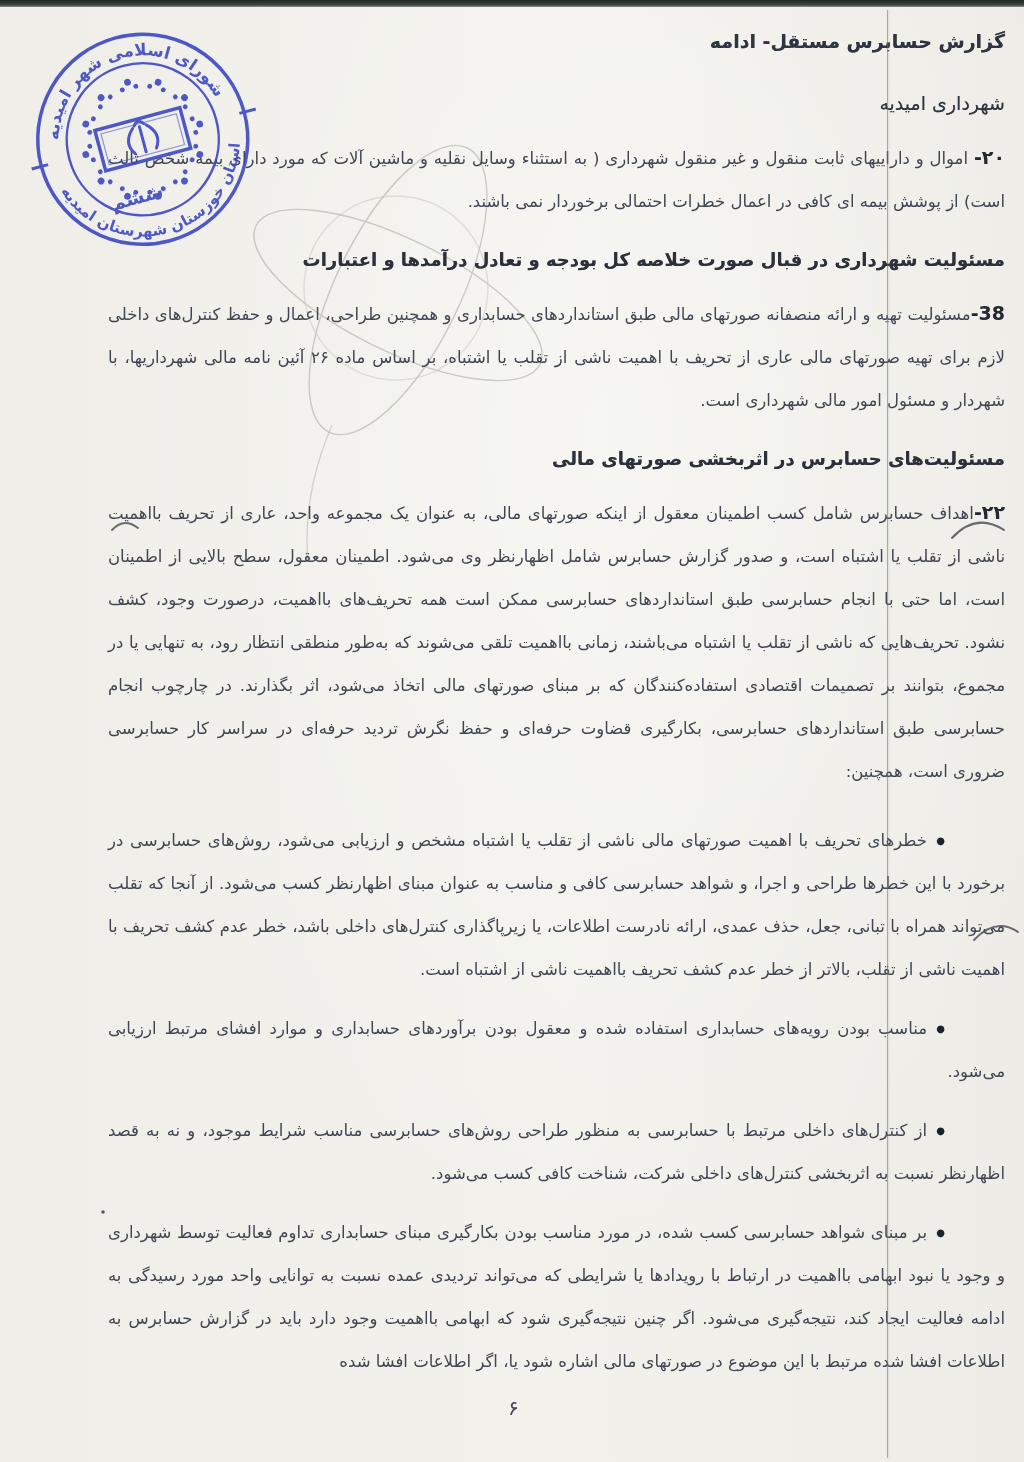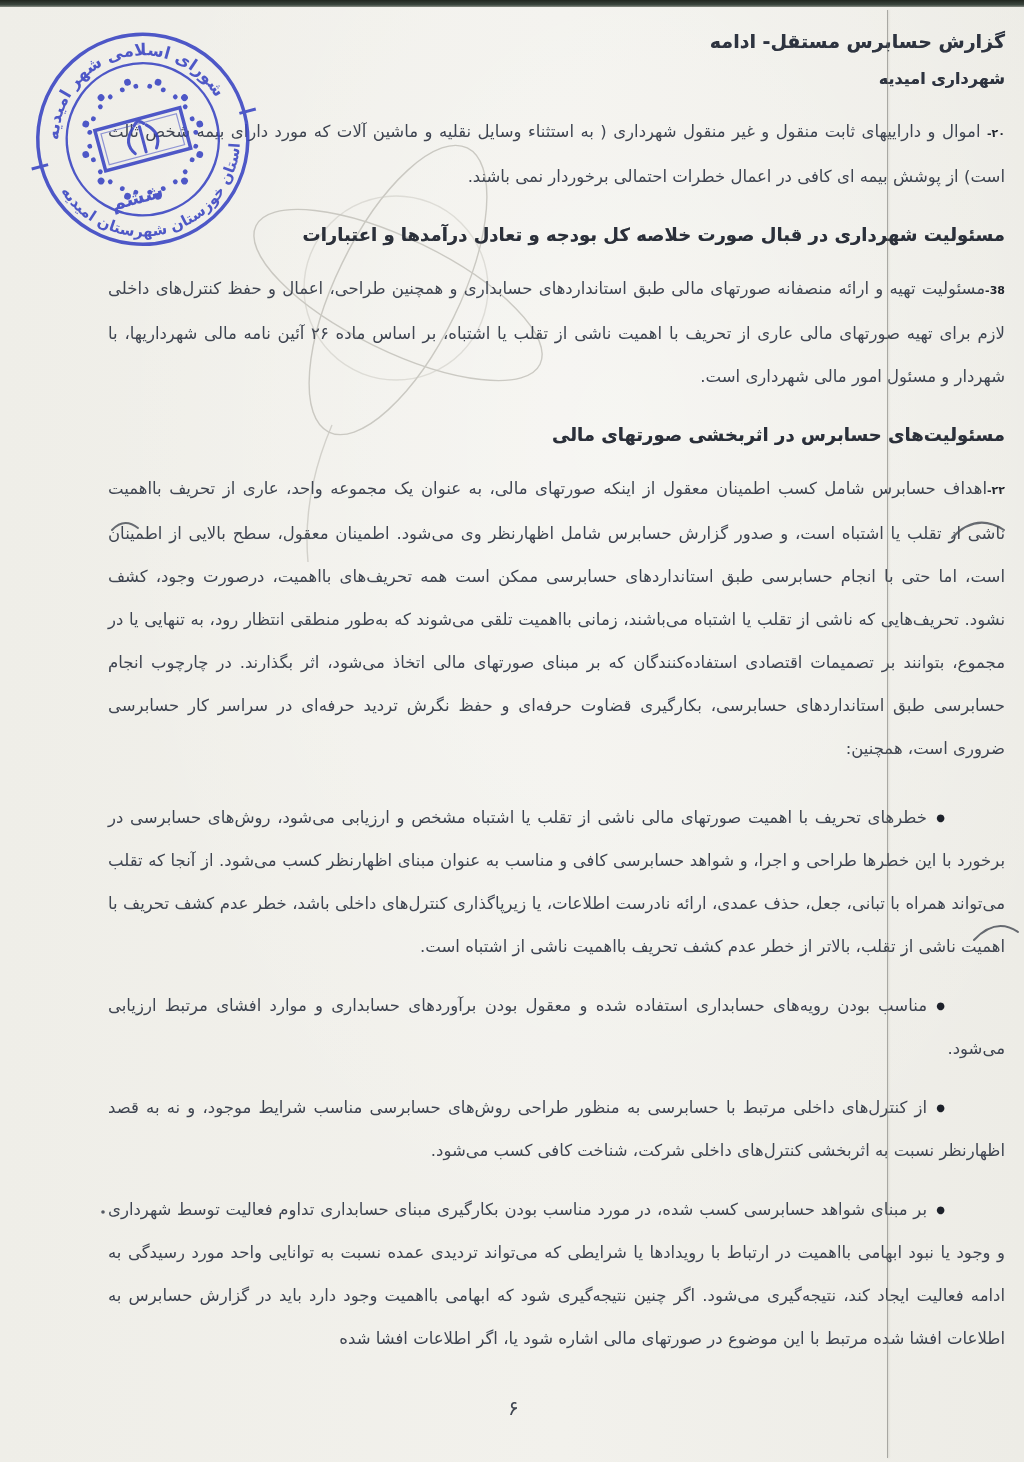--- a/index.html
+++ b/index.html
@@ -35,31 +35,31 @@
     color:#3f4551;
     z-index:4;
   }
   .hdr-title{
     font-weight:bold;font-size:19px;color:#2e3440;
     letter-spacing:.2px;margin:12px 0 0 0;
     text-shadow:0 0 .5px rgba(46,52,64,.55);
     text-align:right;
   }
   .hdr-sub{
-    font-weight:bold;font-size:16px;color:#2e3440;
-    margin:17px 0 0 0;
+    font-weight:normal;font-size:19px;color:#2e3440;
+    margin:40px 0 0 0;
     text-shadow:0 0 .5px rgba(46,52,64,.55);
   }
   p.numbered{
     font-size:16.5px;line-height:43px;
     text-align:justify;
     margin:22px 0 0 0;
   }
   p.numbered .num{
-    font-weight:bold;color:#23272f;font-size:11px;
+    font-weight:bold;color:#23272f;font-size:19px;
   }
   h3.sec{
     font-weight:bold;font-size:18px;color:#2b303a;
     margin:26px 0 2px 0;
     text-shadow:0 0 .5px rgba(43,48,58,.6);
   }
   ul.bullets{
     list-style:none;margin:26px 0 0 0;padding:0;
   }
   ul.bullets li{

